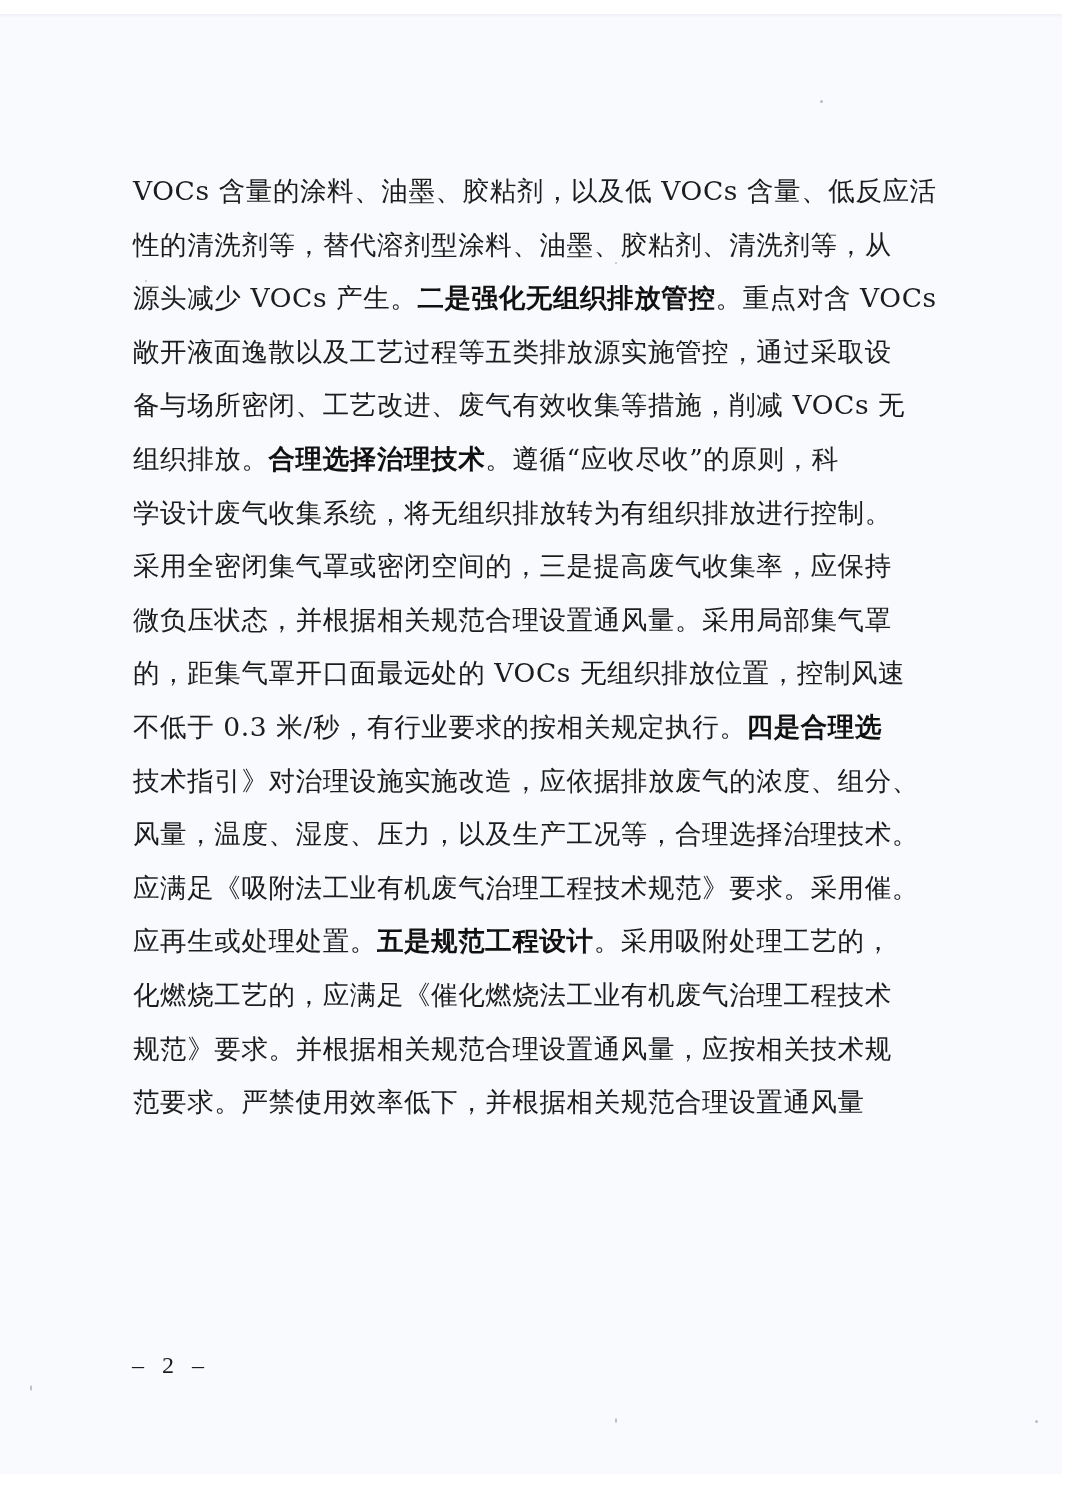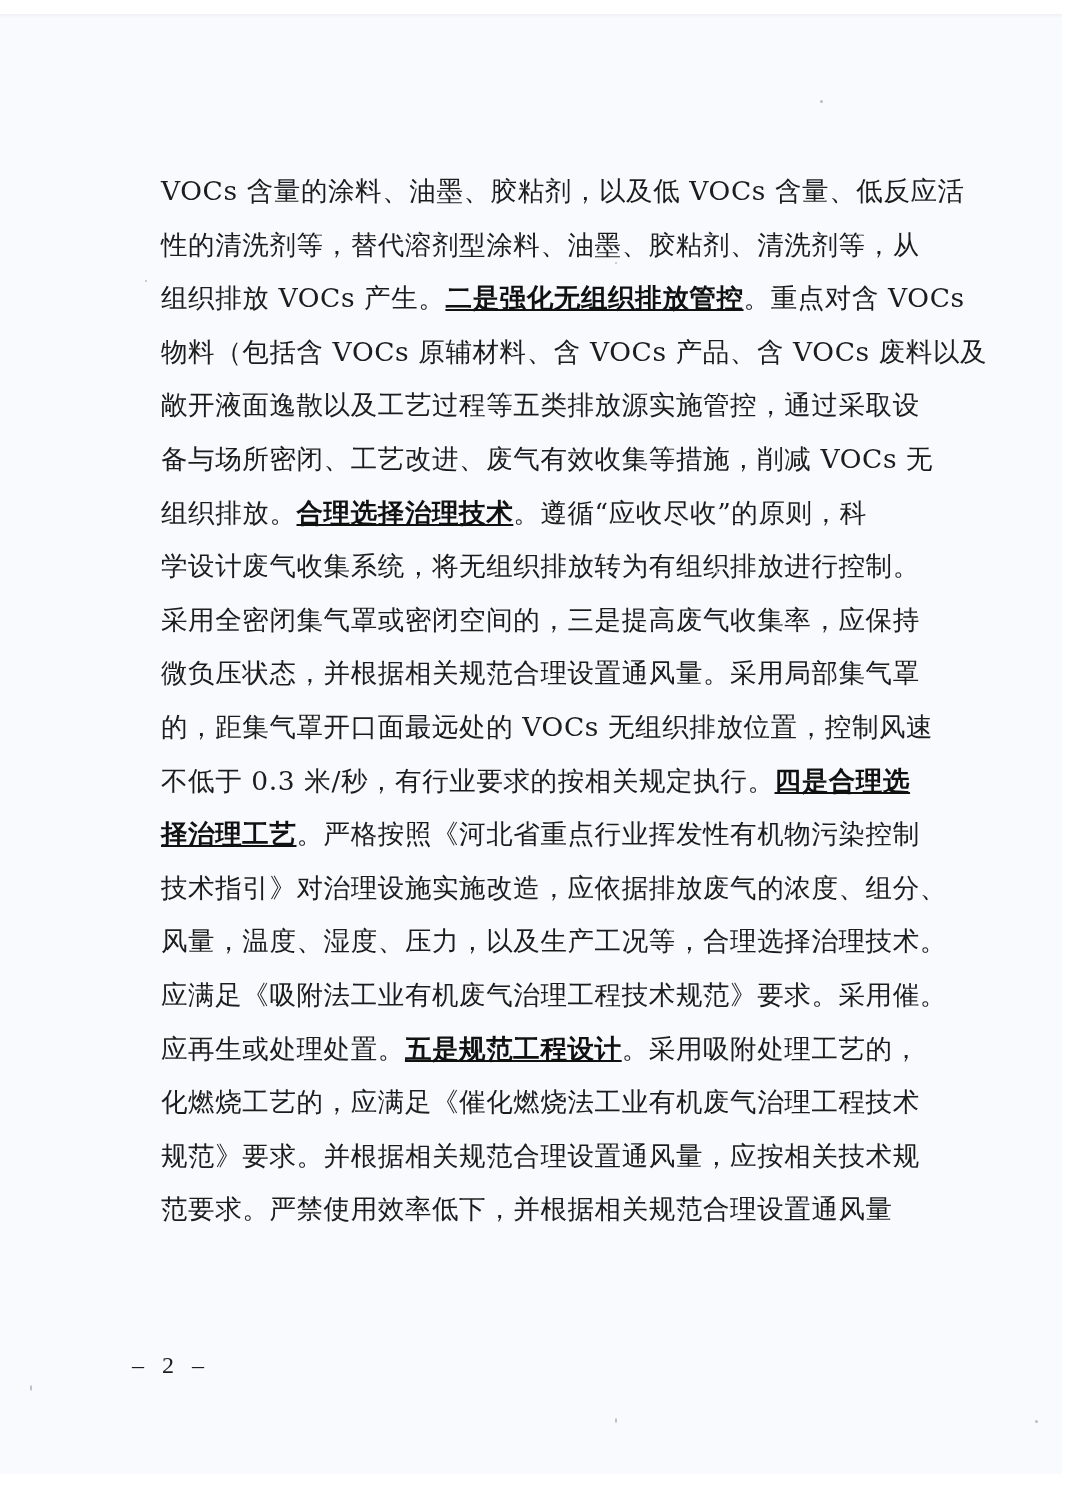--- a/index.html
+++ b/index.html
@@ -29,33 +29,31 @@
       top: 14px;
       width: 1062px;
       height: 4px;
       background: linear-gradient(#eef0f6, #f9fafd);
     }
     .body-text {
       position: absolute;
       left: 133px;
       top: 164px;
       width: 780px;
-      margin-left: 28px;
     }
     .line {
       height: 53.6px;
       line-height: 53.6px;
       font-size: 26.5px;
       white-space: nowrap;
       letter-spacing: 0.6px;
     }
     .line b {
       font-weight: bold;
       color: #111;
-      text-decoration: underline;
     }
     .page-number {
       position: absolute;
       left: 132px;
       top: 1352px;
       font-size: 24px;
       letter-spacing: 6px;
       font-family: "Liberation Serif", serif;
     }
     .speck {
@@ -68,31 +66,29 @@
   </style>
 </head>
 <body>
 
 <div class="page"></div>
 <div class="scan-edge"></div>
 
 <div class="body-text" id="body-text">
     <div class="line"><span>VOCs 含量的涂料、油墨、胶粘剂，以及低 VOCs 含量、低反应活</span></div>
     <div class="line"><span>性的清洗剂等，替代溶剂型涂料、油墨、胶粘剂、清洗剂等，从</span></div>
-    <div class="line"><span>组织排放 VOCs 产生。</span><b>二是强化无组织排放管控</b><span>。重点对含 VOCs</span></div>
-    <div class="line"><span>物料（包括含 VOCs 原辅材料、含 VOCs 产品、含 VOCs 废料以及</span></div>
+    <div class="line"><span>源头减少 VOCs 产生。</span><b>二是强化无组织排放管控</b><span>。重点对含 VOCs</span></div>
     <div class="line"><span>敞开液面逸散以及工艺过程等五类排放源实施管控，通过采取设</span></div>
     <div class="line"><span>备与场所密闭、工艺改进、废气有效收集等措施，削减 VOCs 无</span></div>
     <div class="line"><span>组织排放。</span><b>合理选择治理技术</b><span>。遵循“应收尽收”的原则，科</span></div>
     <div class="line"><span>学设计废气收集系统，将无组织排放转为有组织排放进行控制。</span></div>
     <div class="line"><span>采用全密闭集气罩或密闭空间的，三是提高废气收集率，应保持</span></div>
     <div class="line"><span>微负压状态，并根据相关规范合理设置通风量。采用局部集气罩</span></div>
     <div class="line"><span>的，距集气罩开口面最远处的 VOCs 无组织排放位置，控制风速</span></div>
     <div class="line"><span>不低于 0.3 米/秒，有行业要求的按相关规定执行。</span><b>四是合理选</b></div>
-    <div class="line"><b>择治理工艺</b><span>。严格按照《河北省重点行业挥发性有机物污染控制</span></div>
     <div class="line"><span>技术指引》对治理设施实施改造，应依据排放废气的浓度、组分、</span></div>
     <div class="line"><span>风量，温度、湿度、压力，以及生产工况等，合理选择治理技术。</span></div>
     <div class="line"><span>应满足《吸附法工业有机废气治理工程技术规范》要求。采用催。</span></div>
     <div class="line"><span>应再生或处理处置。</span><b>五是规范工程设计</b><span>。采用吸附处理工艺的，</span></div>
     <div class="line"><span>化燃烧工艺的，应满足《催化燃烧法工业有机废气治理工程技术</span></div>
     <div class="line"><span>规范》要求。并根据相关规范合理设置通风量，应按相关技术规</span></div>
     <div class="line"><span>范要求。严禁使用效率低下，并根据相关规范合理设置通风量</span></div>
   </div>
 
 <div class="page-number">– 2 –</div>

